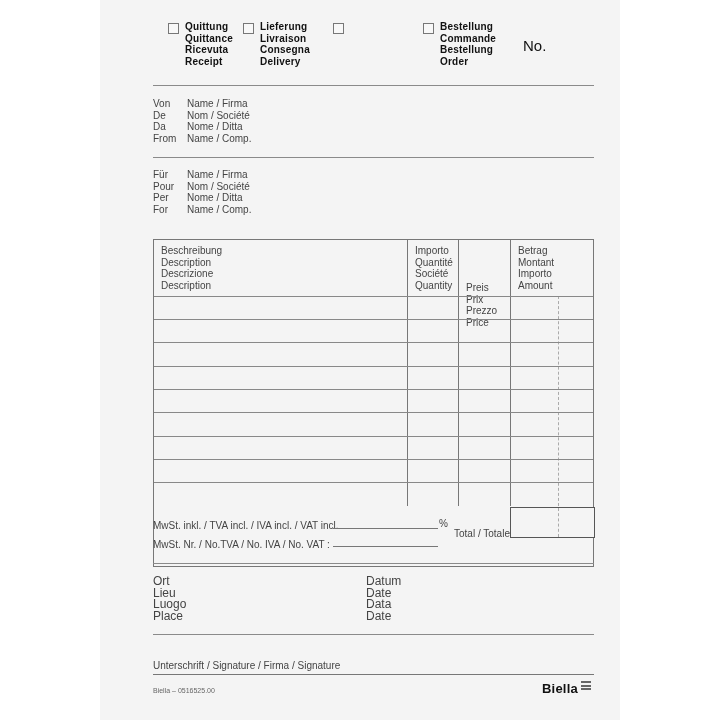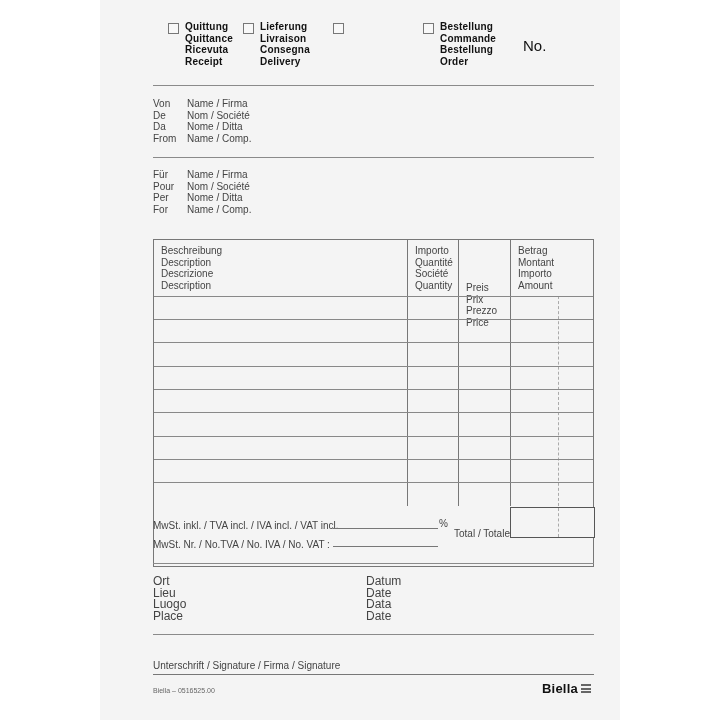--- a/index.html
+++ b/index.html
@@ -33,21 +33,21 @@
     .row-line { position: absolute; left: 0; right: 0; height: 0; border-top: 1px solid #888; }
     .row-hit { position: absolute; left: 0; right: 0; cursor: text; }
     .vat-text { position: absolute; font-size: 10px; color: #444; white-space: nowrap; }
     .fill-line { position: absolute; height: 0; border-top: 1px solid #777; }
     .total-box {
       position: absolute; left: 510px; top: 507px; width: 85px; height: 31px;
       border: 1px solid #555; box-sizing: border-box; background: #f4f4f4;
     }
     .place-date { position: absolute; display: flex; flex-direction: column; font-size: 12px; line-height: 11.7px; color: #444; }
     .footer-code { position: absolute; left: 153px; top: 687px; font-size: 7px; color: #666; }
-    .brand { position: absolute; left: 542px; top: 681px; display: flex; align-items: center; }
+    .brand { position: absolute; left: 542px; top: 681px; display: flex; align-items: flex-start; }
     .brand-name { font-weight: bold; font-size: 13px; color: #111; letter-spacing: 0.2px; }
     .brand-mark { margin-left: 3px; width: 10px; height: 9px; display: flex; flex-direction: column; justify-content: space-between; }
     .brand-mark div { height: 2px; background: #666; }
   </style>
 </head>
 <body>
 
 <div class="paper"></div>
 
 <div class="type-group" style="left:168px;">

